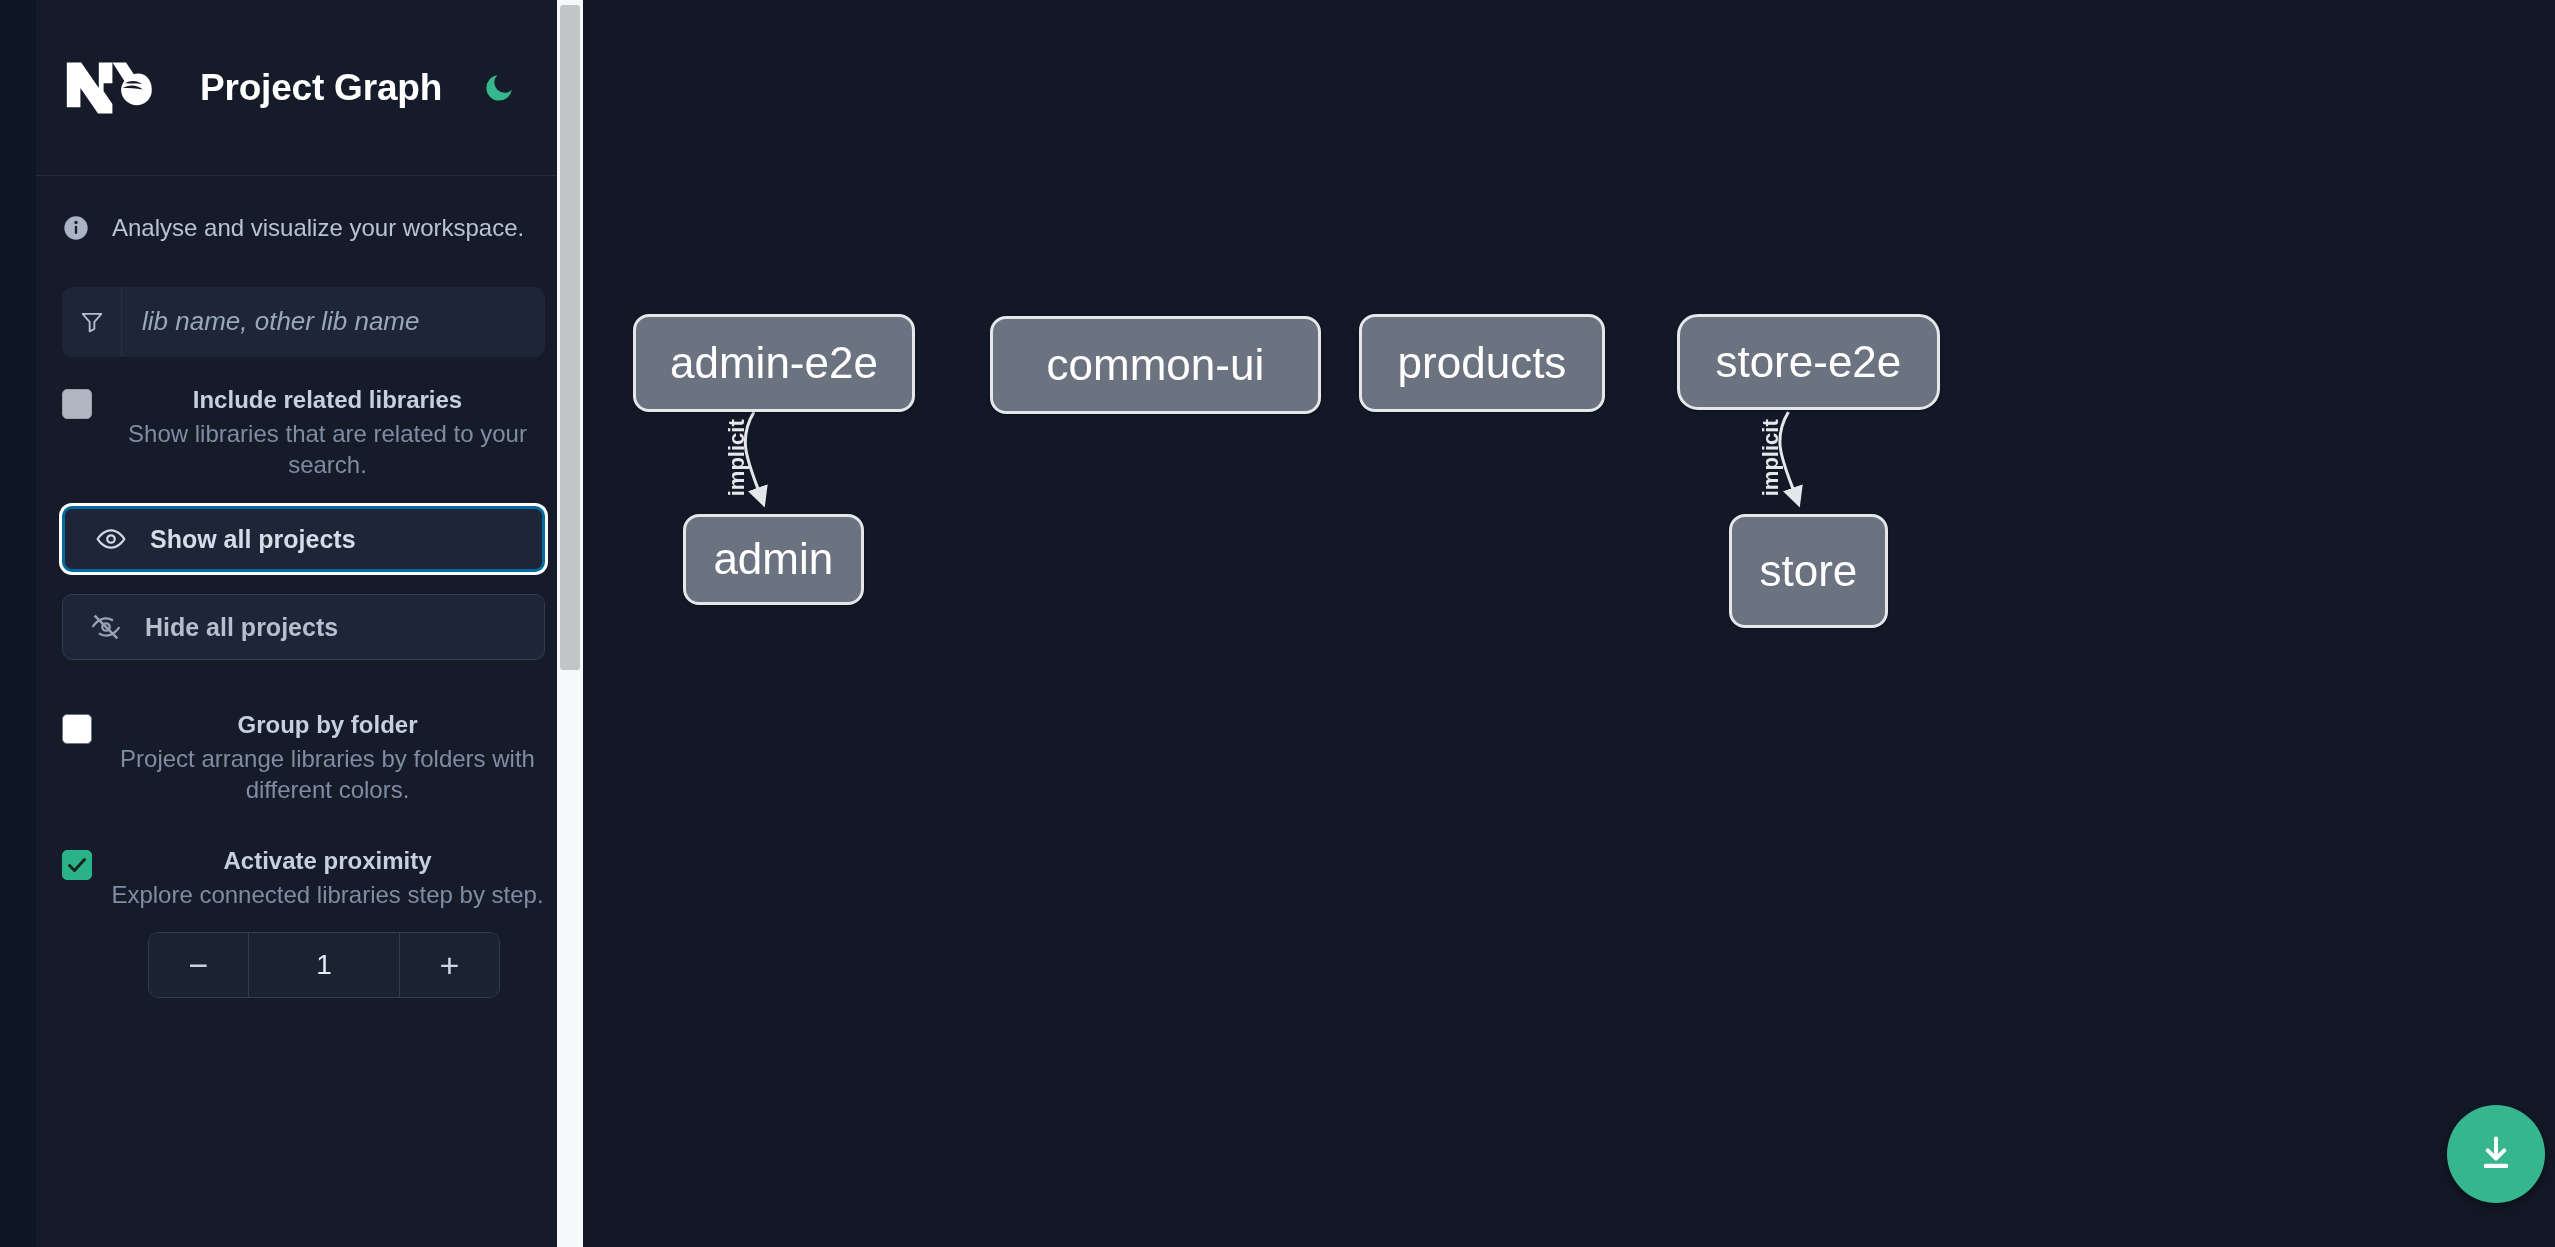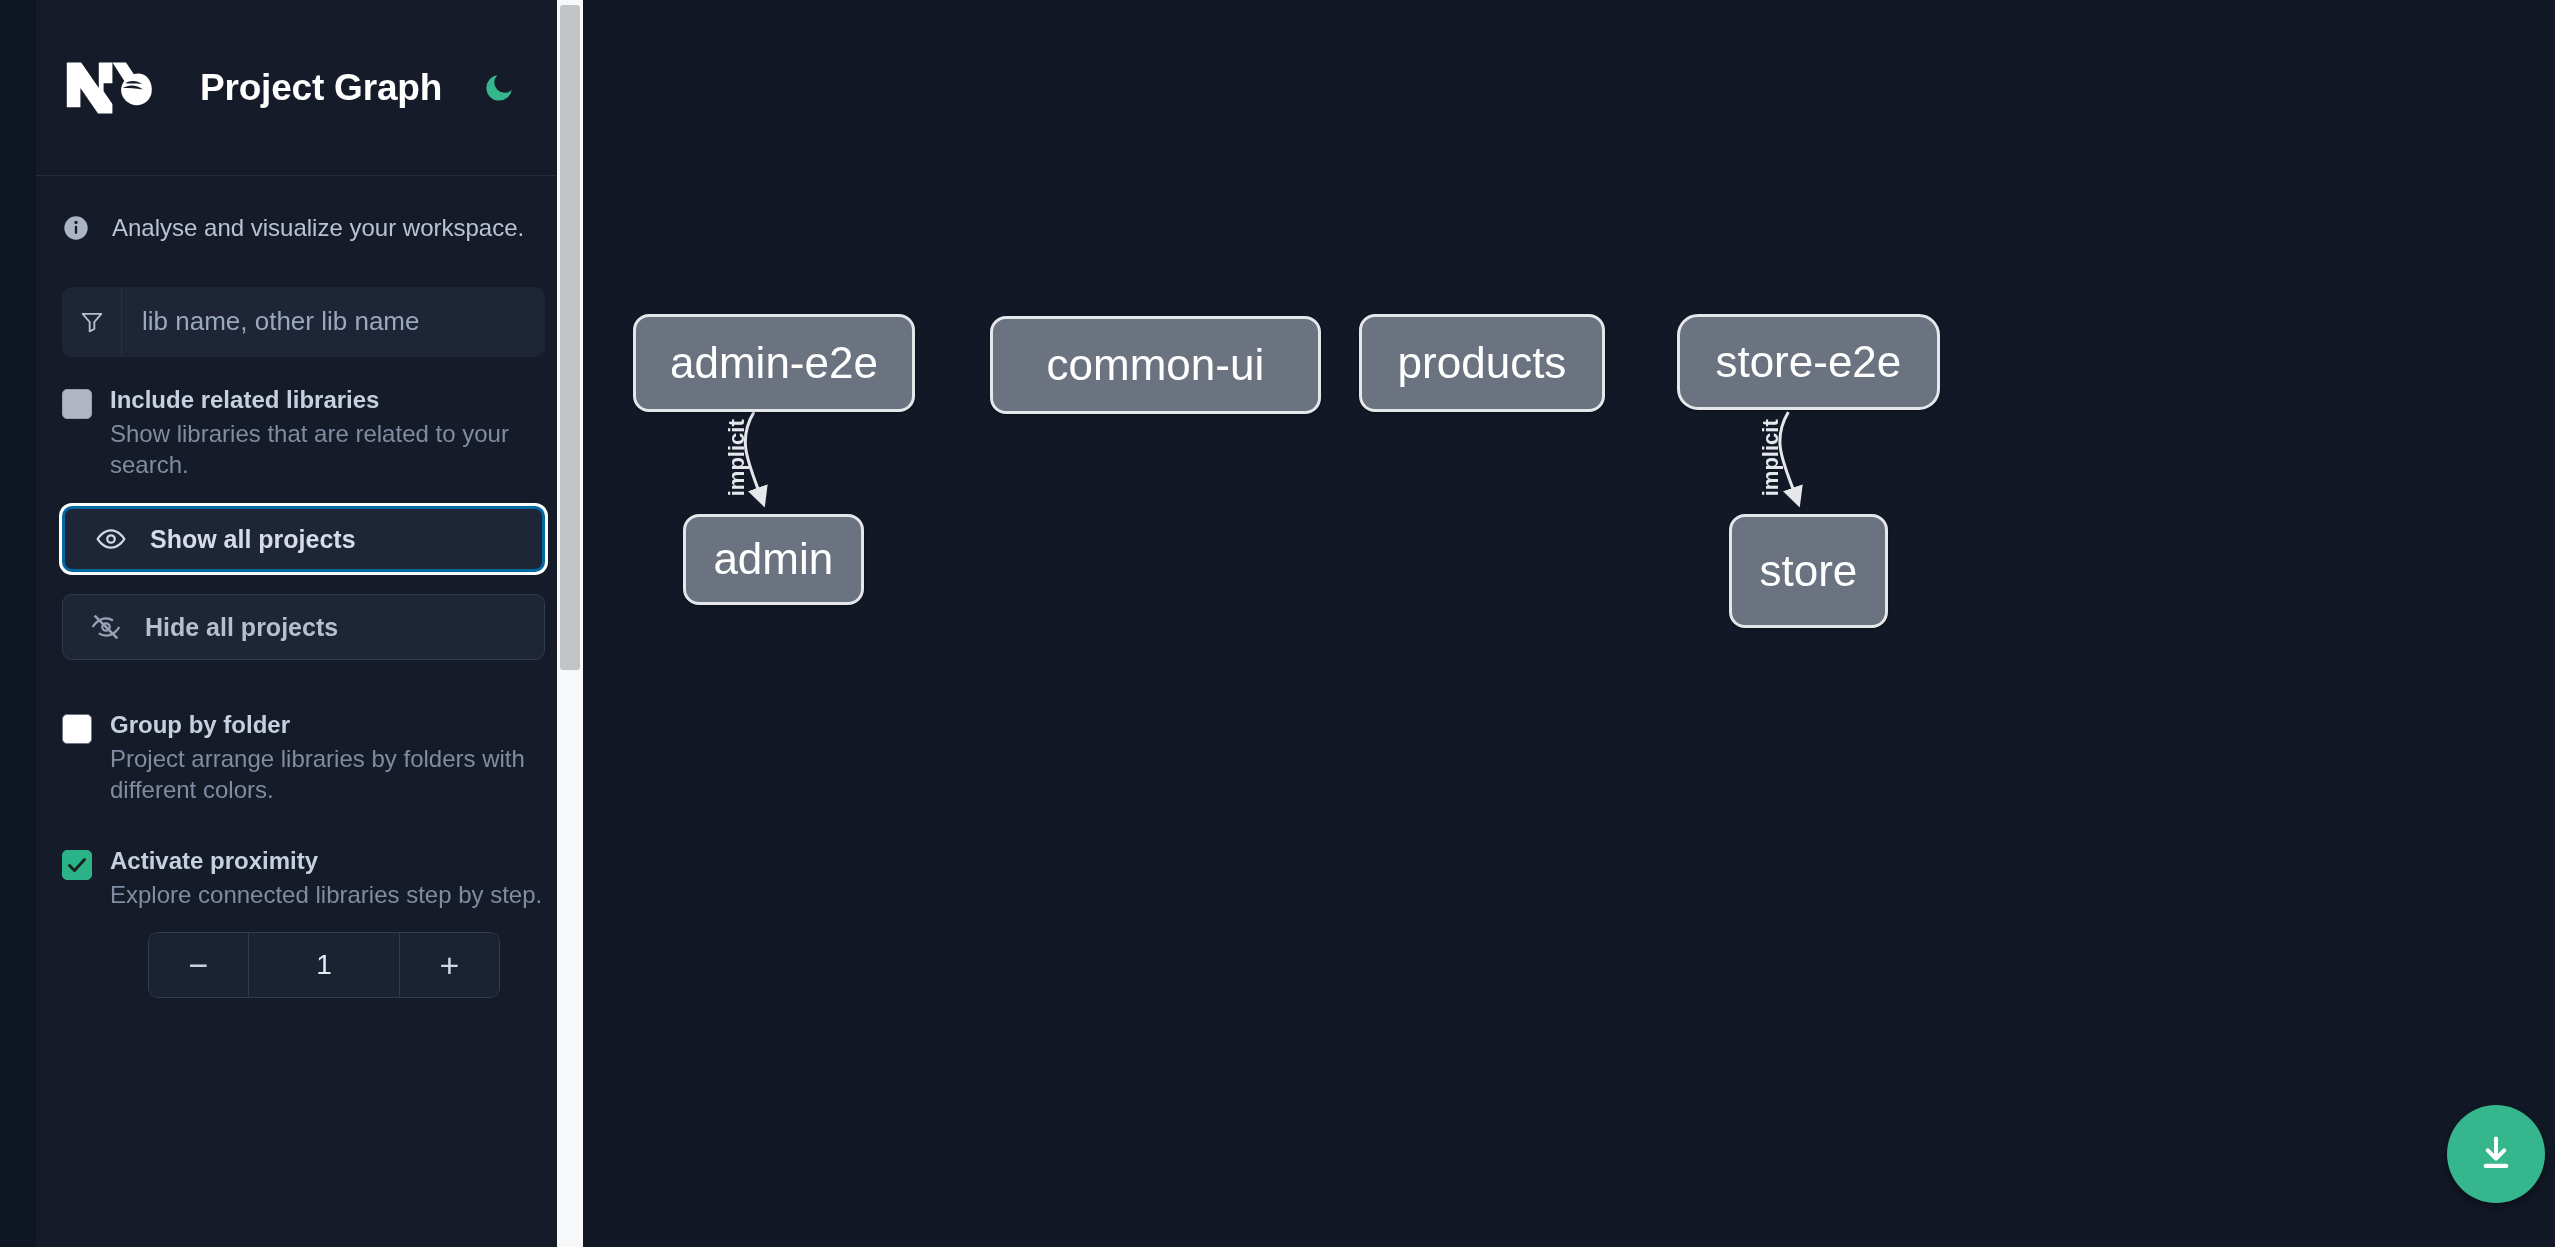--- a/index.html
+++ b/index.html
@@ -58,24 +58,25 @@
     border-right: 1px solid #2a out;
     border-right: 1px solid #283046;
     flex: 0 0 60px;
   }
   .filter-input {
     flex: 1 1 auto; height: 70px;
     background: transparent; border: none; outline: none;
     font-family: "Liberation Sans", sans-serif;
     font-size: 26px; color: #d946ef;
     padding-left: 20px;
+    font-style: italic;
   }
   .filter-input::placeholder { color: #9aa8bd; }
 
-  .opt-block { padding: 28px 38px 0 26px; display: flex; gap: 18px; }
+  .opt-block { padding: 28px 38px 0 26px; display: flex; gap: 18px; text-align: center; }
   .cb {
     width: 30px; height: 30px; flex: 0 0 30px;
     border-radius: 5px; margin-top: 4px;
     display: flex; align-items: center; justify-content: center;
   }
   .cb.filled { background: #b1b7c2; border: 1px solid #9aa1ad; }
   .cb.empty  { background: #ffffff; border: 1px solid #6d7685; }
   .cb.checked{ background: #2bb388; border: 1px solid #2bb388; }
   .opt-text { flex: 1 1 auto; }
   .opt-label { font-size: 24px; font-weight: 700; color: #c6d0de; line-height: 1.25; }

